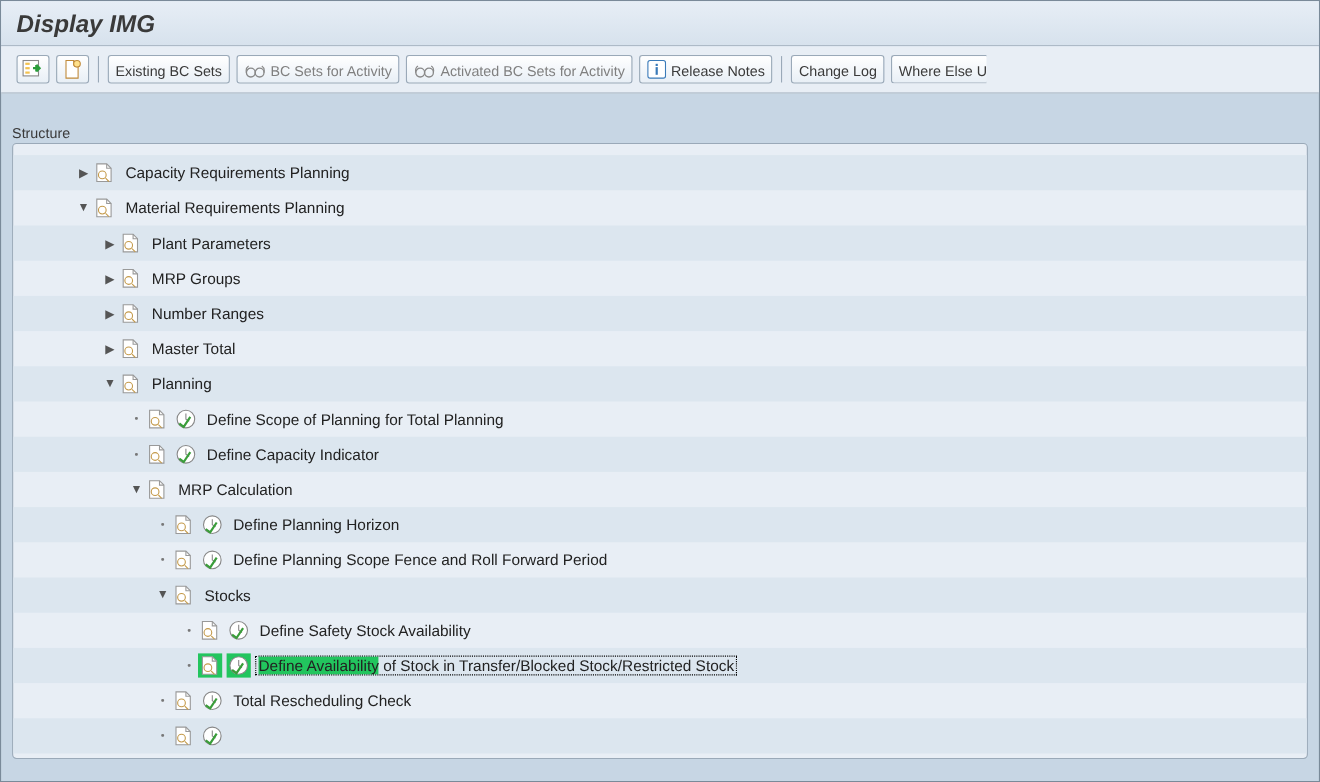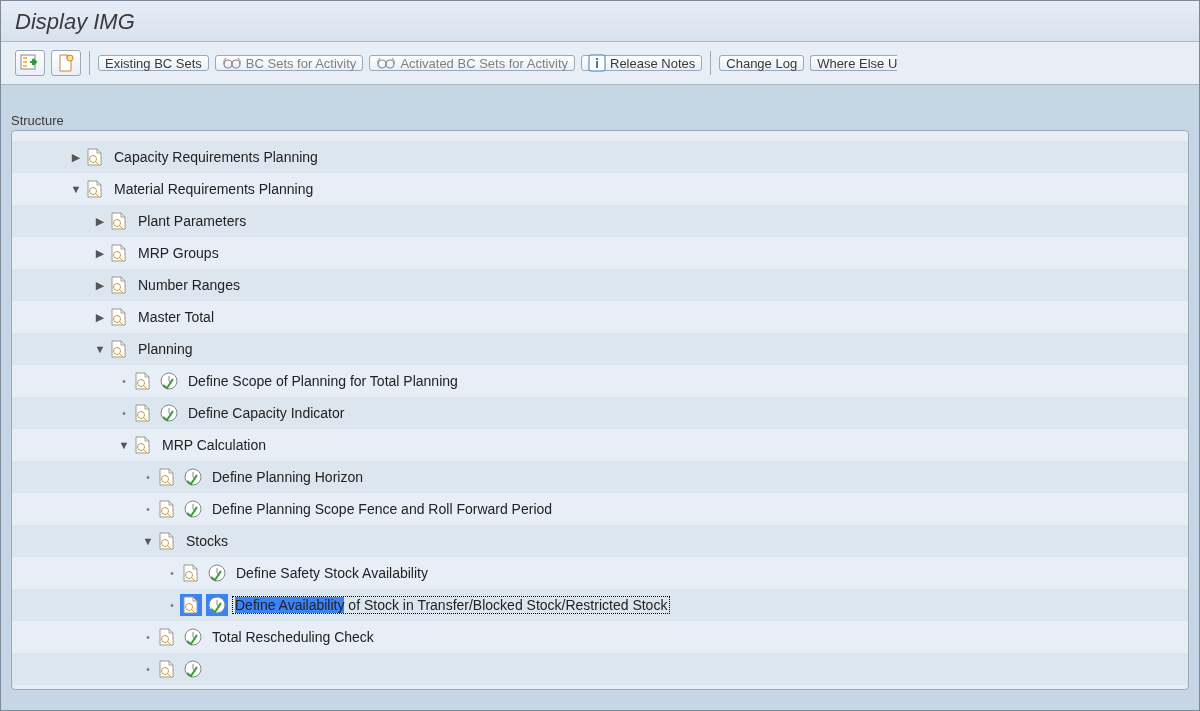--- a/index.html
+++ b/index.html
@@ -20,41 +20,41 @@
     border: 1px solid #7a8a99;
   }
   .titlebar {
     padding: 8px 14px 6px 14px;
     background: linear-gradient(#e7eef6, #d7e2ed);
     border-bottom: 1px solid #aab7c4;
   }
   .titlebar h1 {
     font-size: 22px;
     font-style: italic;
-    font-weight: normal;
+    font-weight: bold;
     color: #3a3a3a;
     letter-spacing: 0px;
   }
   .toolbar-outer {
     padding: 8px 0 8px 0;
     background: #e8eef5;
     border-bottom: 1px solid #aab7c4;
   }
   .toolbar {
     display: flex;
     align-items: center;
     gap: 6px;
     padding: 0 14px;
   }
   .tool-btn {
     display: inline-flex;
-    align-items: center;
+    align-items: flex-end;
     gap: 4px;
     padding: 3px 6px;
-    height: 16px;
+    height: 26px;
     background: linear-gradient(#ffffff, #e8eff6);
     border: 1px solid #9aa9b8;
     border-radius: 3px;
     font-size: 13px;
     color: #3a3a3a;
     cursor: pointer;
   }
   .tool-btn.gray { color: #808080; }
   .tool-btn .icon, .tool-iconbtn .icon { display:inline-flex; }
   .tool-iconbtn {
@@ -124,21 +124,21 @@
   }
   .clock-icon {
     display:inline-flex;
     width: 22px; height: 22px;
     align-items:center; justify-content:center;
     margin-right: 4px;
     flex: 0 0 auto;
     cursor: pointer;
   }
   .label { padding-left: 4px; text-align: center; }
-  .hl-yellow { background: #3b82f6; }
+  .hl-yellow { background: #22c55e; }
   .sel-box {
     border: 1px dotted #000;
     padding: 0 2px;
   }
   svg { display:block; }
 </style>
 </head>
 <body>
 
 <div class="window">

